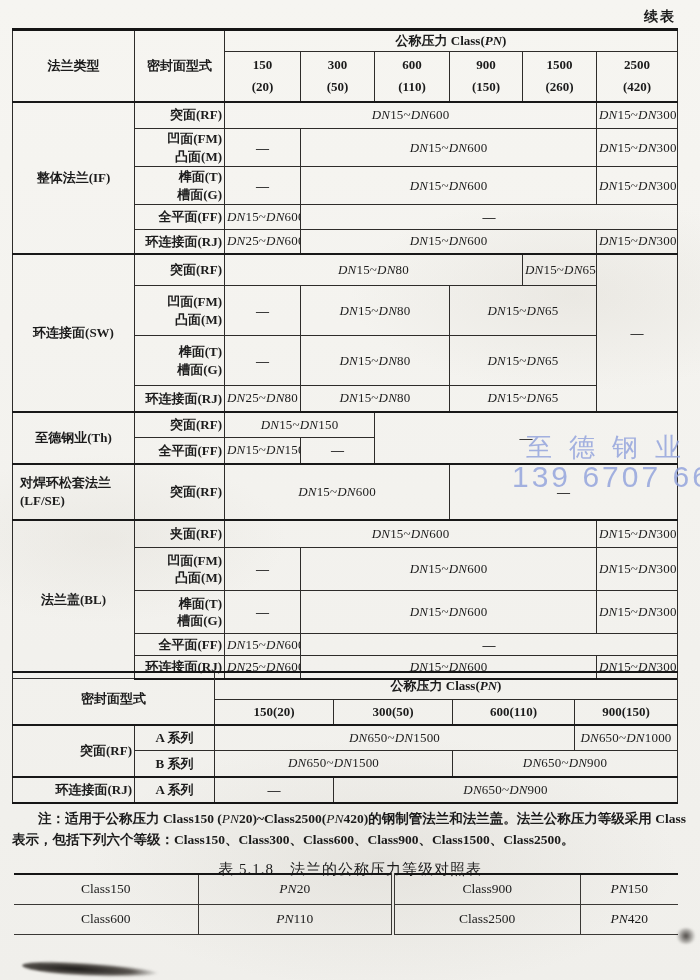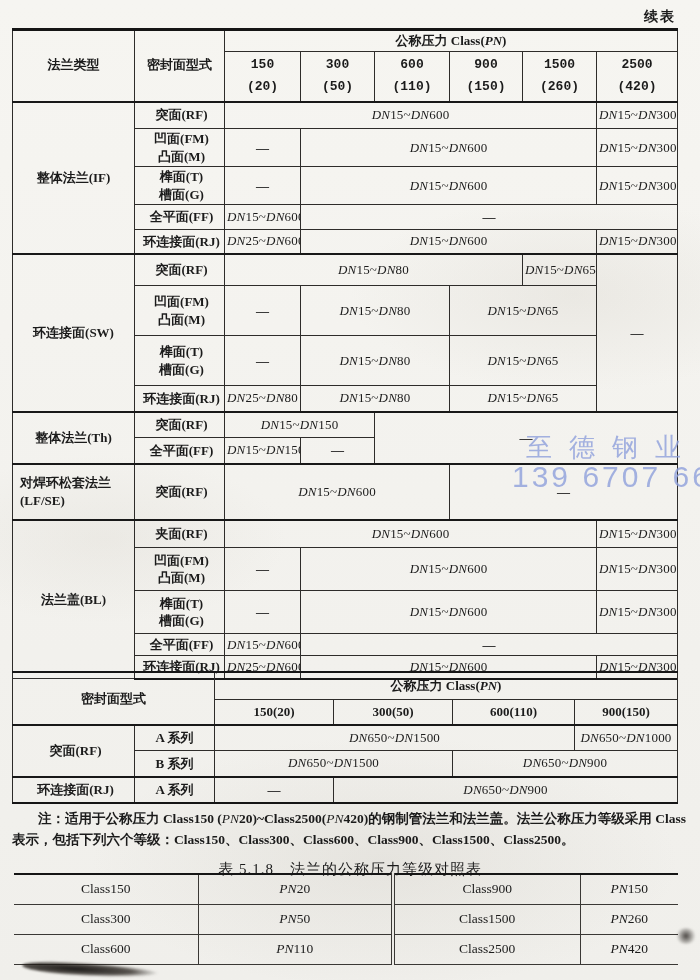--- a/index.html
+++ b/index.html
@@ -17,30 +17,30 @@
   }
   .cont { position:absolute; top:8px; right:24px; font-weight:bold; font-size:14px; letter-spacing:2px; }
 
   table { border-collapse:collapse; table-layout:fixed; }
   td { vertical-align:middle; text-align:center; padding:1px 2px; overflow:hidden; }
 
   
   .t1 { position:absolute; left:12px; top:28px; width:665px;
         border:1px solid #2a2a2a; border-top:3px solid #151515; }
   .t1 td { border:1px solid #2e2c2a; font-size:13px; }
-  .t1 td.hb { border-bottom:2.5px solid #181818;font-family:Liberation Mono, monospace; }
+  .t1 td.hb { border-bottom:2.5px solid #181818; }
   .t1 tr.sec > td { border-top:2.5px solid #181818; }
   .t1 tr.last > td { border-bottom:2.5px solid #181818; }
 
   .zh { font-weight:bold; font-size:13px; line-height:1.35; }
   .num { font-weight:bold; font-size:13px; line-height:1.7; }
   .val { font-size:12.5px; letter-spacing:.2px; white-space:nowrap; }
   .val i { font-style:italic; }
   .dash { font-weight:bold; font-size:13px; }
-  .face { text-align:center; padding-left:6px; }
+  .face { text-align:right; padding-left:6px; }
   .lf { text-align:left; padding-left:7px; }
 
   
   .t2 { position:absolute; left:12px; top:671px; width:665px;
         border:1px solid #2a2a2a; border-top:2.5px solid #151515; border-bottom:2.5px solid #151515; }
   .t2 td { border:1px solid #2e2c2a; font-size:13px; }
   .t2 tr.body1 > td { border-top:2px solid #181818; }
   .t2 tr.sec > td { border-top:2px solid #181818; }
 
   
@@ -150,21 +150,21 @@
           <td class="val" colspan="2"><i>DN</i>15~<i>DN</i>80</td>
           <td class="val" colspan="2"><i>DN</i>15~<i>DN</i>65</td>
         </tr>
         <tr style="height: 26px;">
           <td class="zh face">环连接面(RJ)</td>
           <td class="val"><i>DN</i>25~<i>DN</i>80</td>
           <td class="val" colspan="2"><i>DN</i>15~<i>DN</i>80</td>
           <td class="val" colspan="2"><i>DN</i>15~<i>DN</i>65</td>
         </tr>
         <tr class="sec" style="height: 26px;">
-          <td class="zh" rowspan="2">整体法兰(Th)</td>
+          <td class="zh" rowspan="2">至德钢业(Th)</td>
           <td class="zh face">突面(RF)</td>
           <td class="val" colspan="2"><i>DN</i>15~<i>DN</i>150</td>
           <td class="dash" colspan="4" rowspan="2">—</td>
         </tr>
         <tr style="height: 26px;">
           <td class="zh face">全平面(FF)</td>
           <td class="val"><i>DN</i>15~<i>DN</i>150</td>
           <td class="dash">—</td>
         </tr>
         <tr class="sec" style="height: 56px;">
@@ -257,26 +257,20 @@
         <col style="width:98px">
     </colgroup>
     <tbody id="t3b">
         <tr style="height: 30px;">
           <td class="val3">Class150</td>
           <td class="val3 vl"><i>PN</i>20</td>
           <td class="val3 vdl">Class900</td>
           <td class="val3 vl"><i>PN</i>150</td>
         </tr>
         <tr style="height: 30px;">
-          <td class="val3">Class300</td>
-          <td class="val3 vl"><i>PN</i>50</td>
-          <td class="val3 vdl">Class1500</td>
-          <td class="val3 vl"><i>PN</i>260</td>
-        </tr>
-        <tr style="height: 30px;">
           <td class="val3">Class600</td>
           <td class="val3 vl"><i>PN</i>110</td>
           <td class="val3 vdl">Class2500</td>
           <td class="val3 vl"><i>PN</i>420</td>
         </tr>
       </tbody>
   </table>
 
   <div class="wm wm1" id="wm1" style="color: rgb(143, 160, 220);">至德钢业</div>
   <div class="wm wm2" id="wm2" style="color: rgb(143, 160, 220);">139 6707 6667</div>

